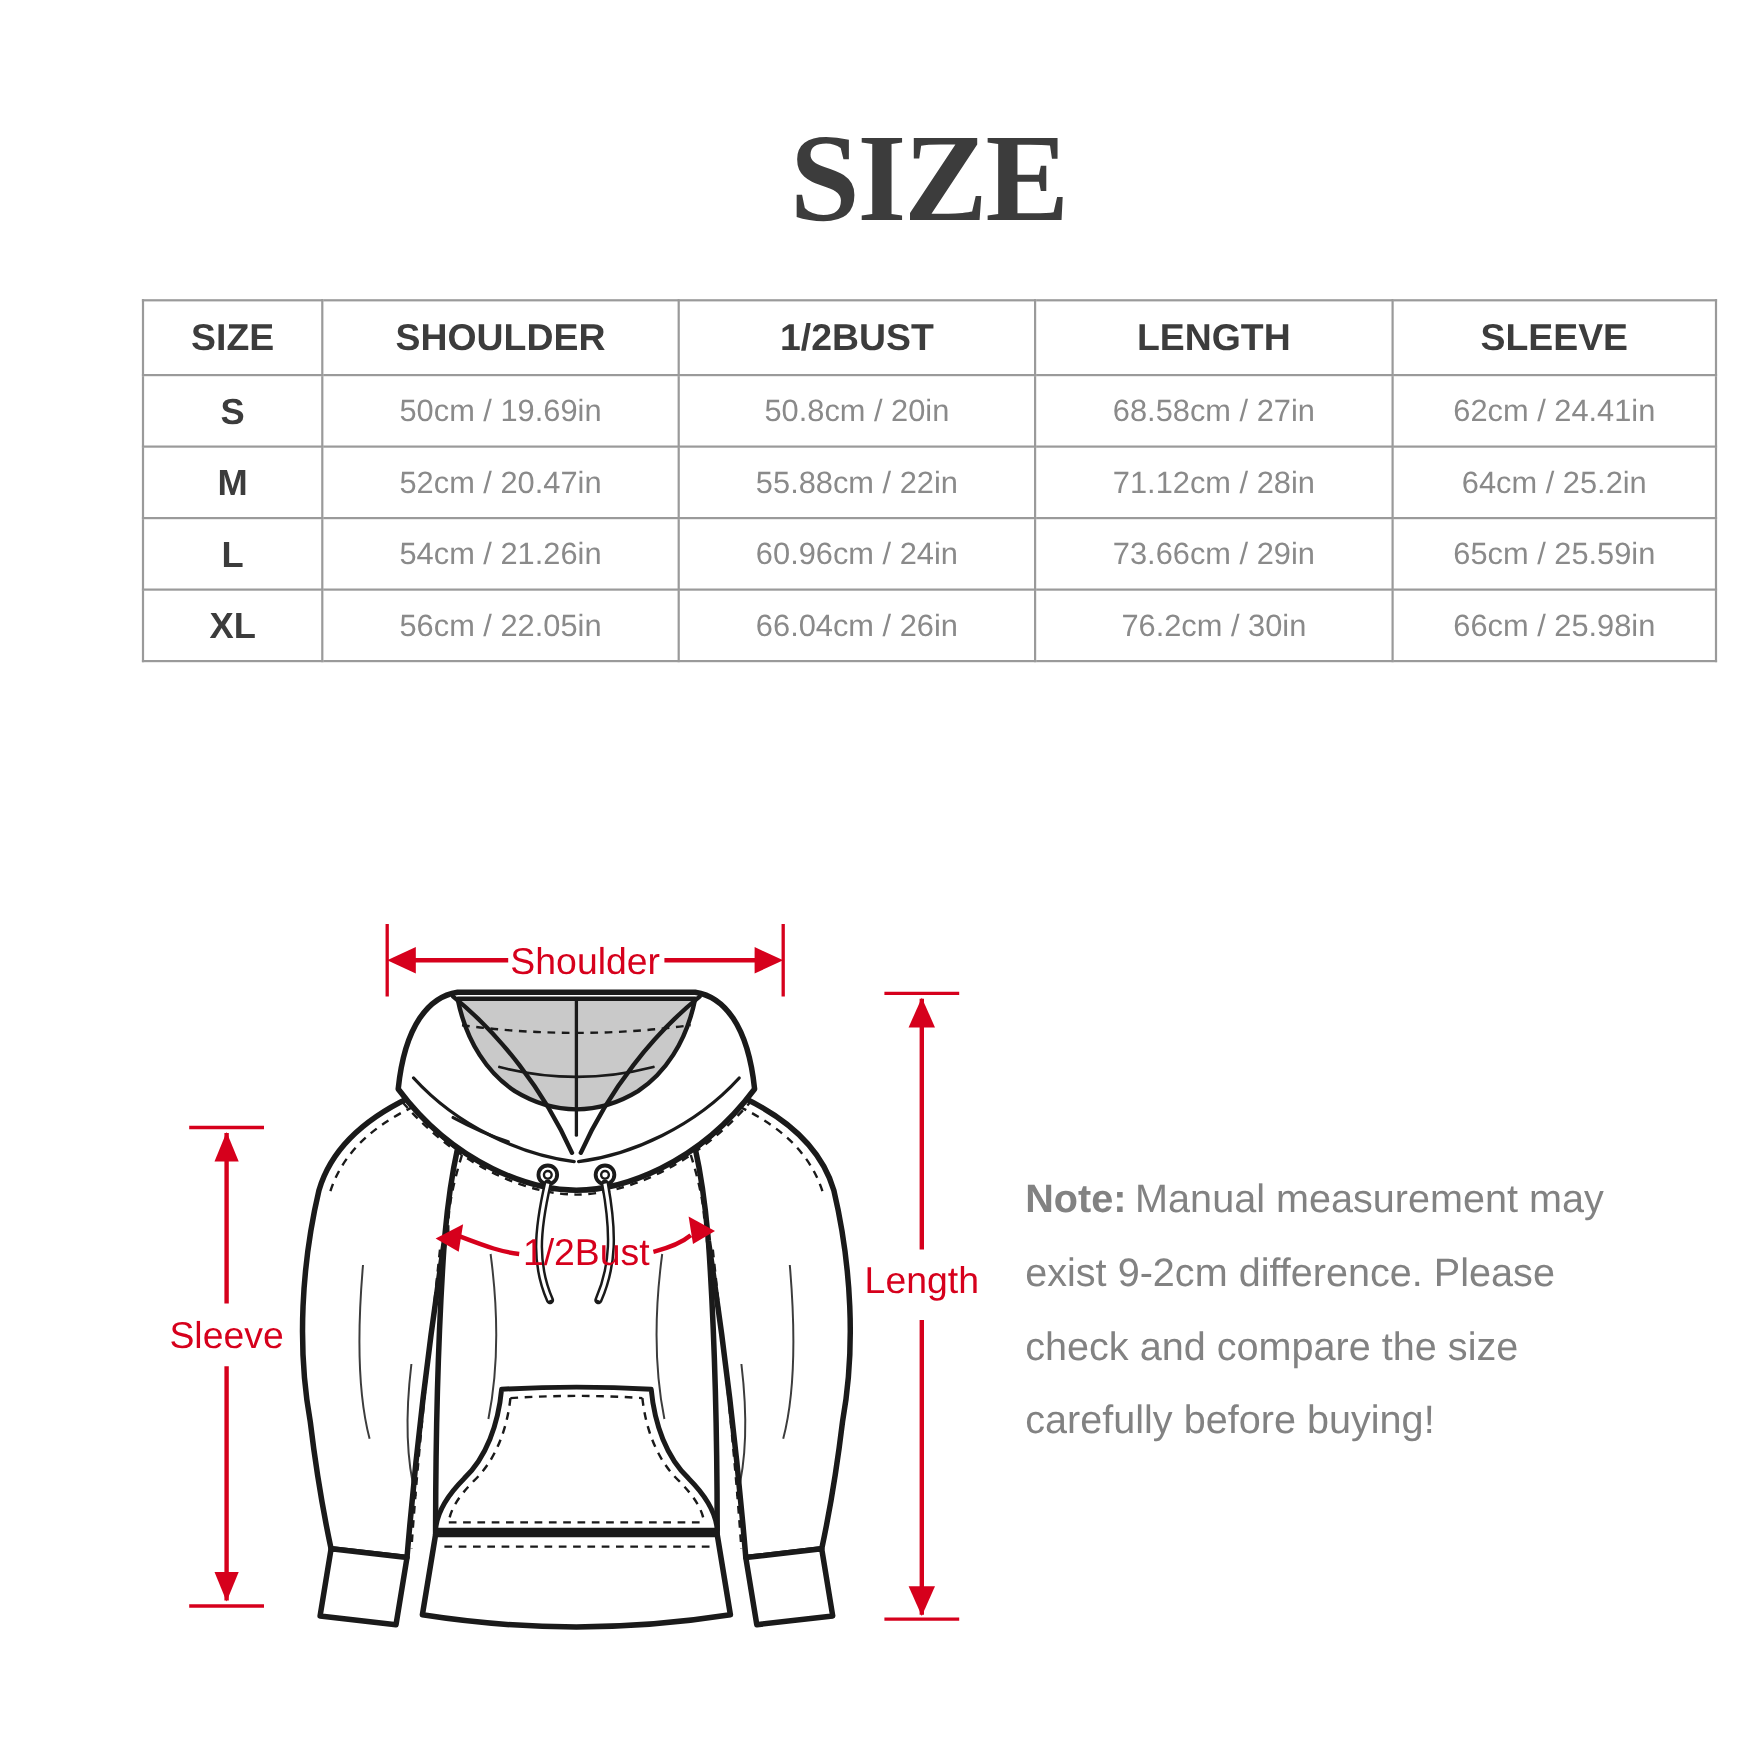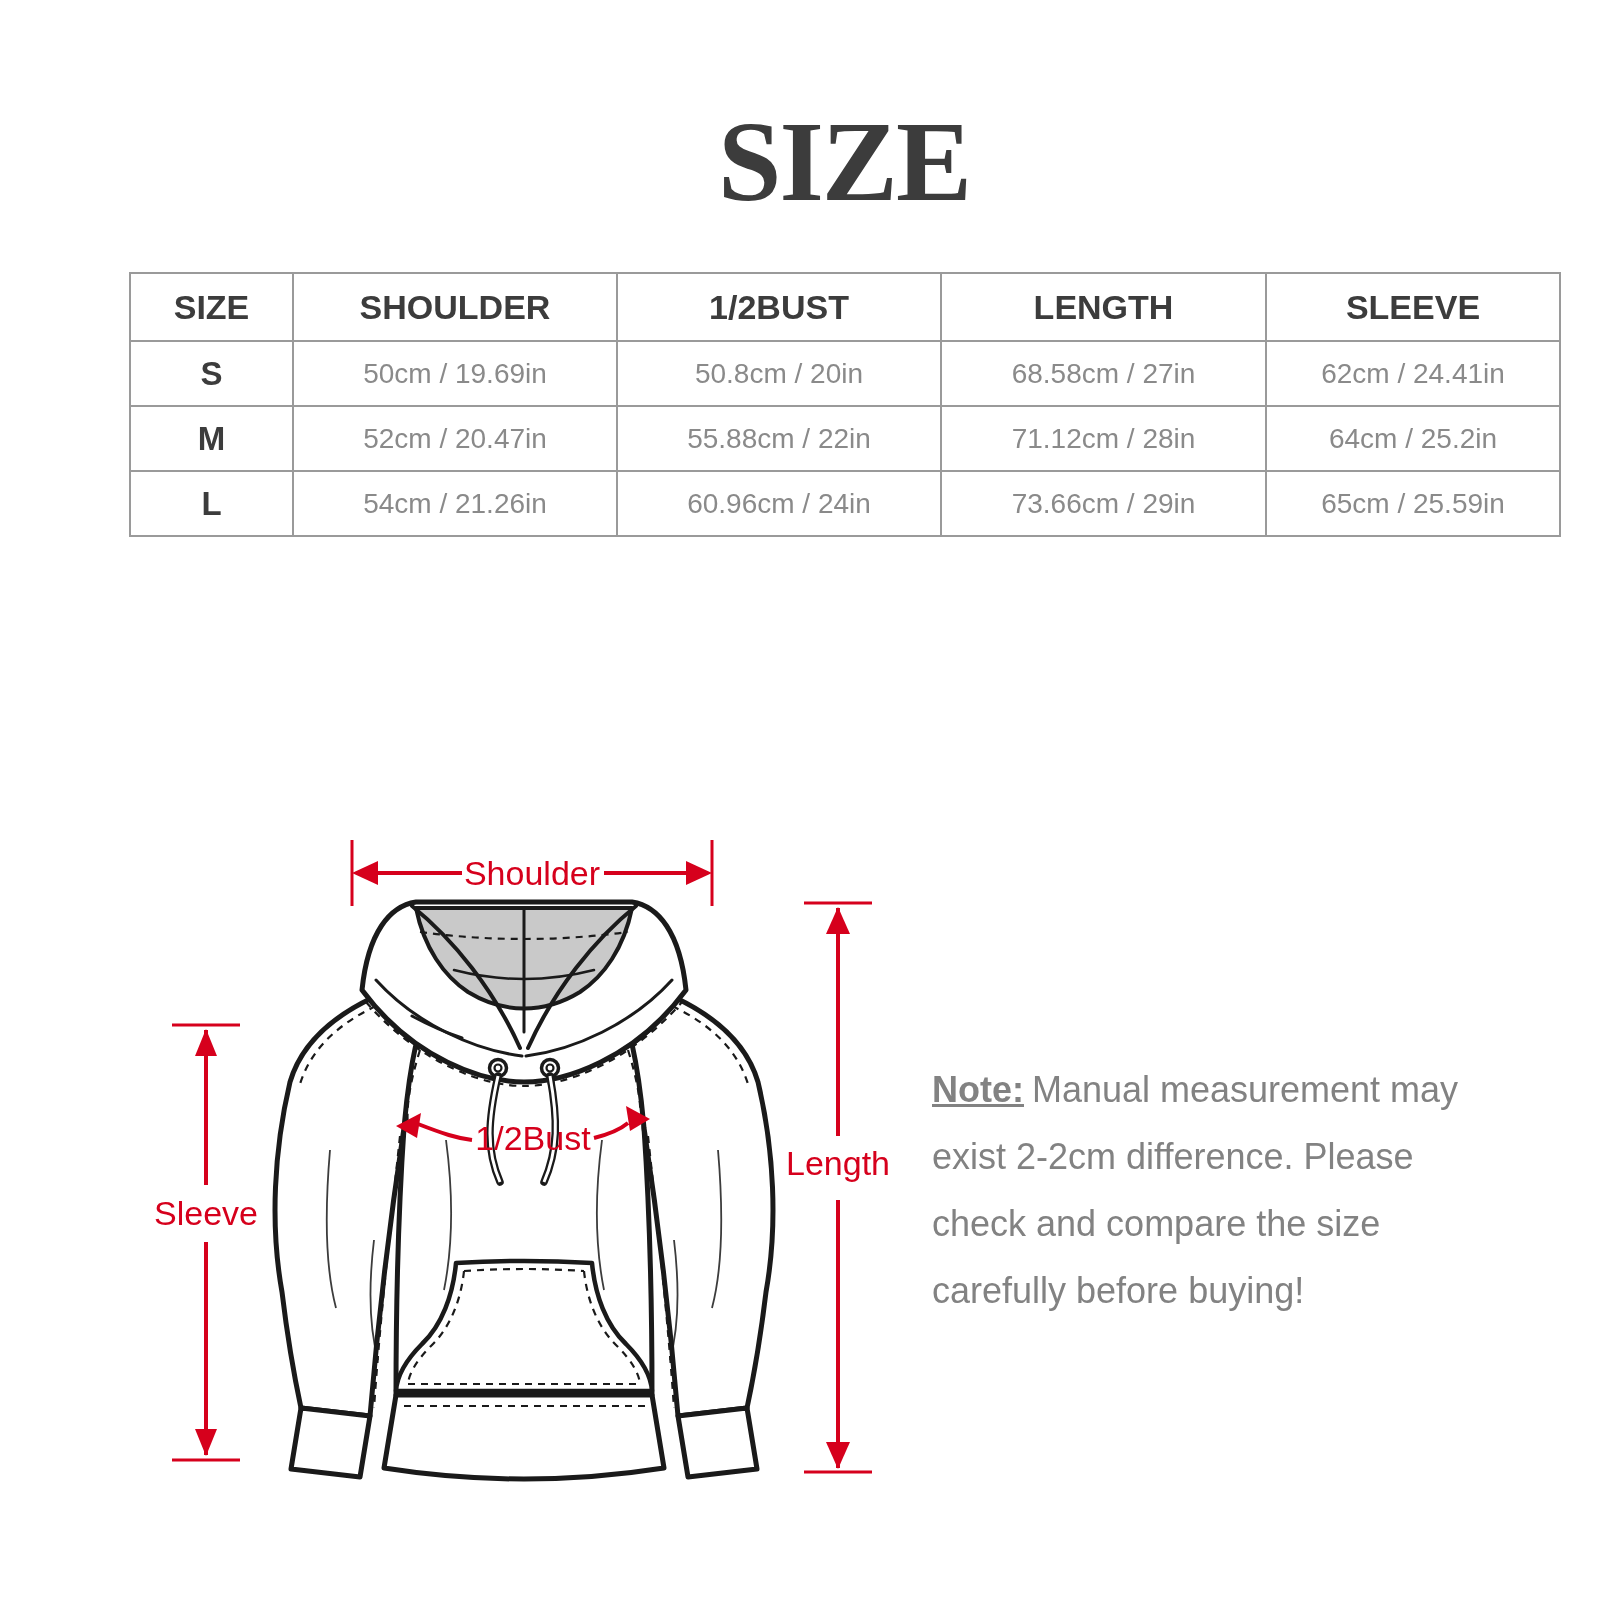--- a/index.html
+++ b/index.html
@@ -30,21 +30,21 @@
 
   
   .ln{stroke:var(--line);fill:none;stroke-linecap:round;stroke-linejoin:round;}
   .fw{fill:#fff;stroke:var(--line);stroke-linejoin:round;}
   .dash{stroke:var(--line);fill:none;stroke-width:2.2;stroke-dasharray:7 6;}
   .thin{stroke:var(--line);fill:none;stroke-width:1.8;opacity:.85;}
 
   
   .note{position:absolute;left:888px;top:1056px;width:545px;
     font-size:36px;line-height:67px;color:var(--note);}
-  .note b{font-weight:bold;margin-right:.22em;color:var(--note);text-decoration:underline;}
+  .note b{font-weight:bold;margin-right:.22em;color:var(--note);}
 </style>
 </head>
 <body>
 
 <div id="canvas">
 
   <div class="page-title">SIZE</div>
 
   <div class="size-table-wrap">
     <table class="size-table">
@@ -79,20 +79,27 @@
           <td>71.12cm / 28in</td>
           <td>64cm / 25.2in</td>
         </tr>
         <tr>
           <td class="size-col">L</td>
           <td>54cm / 21.26in</td>
           <td>60.96cm / 24in</td>
           <td>73.66cm / 29in</td>
           <td>65cm / 25.59in</td>
         </tr>
+        <tr>
+          <td class="size-col">XL</td>
+          <td>56cm / 22.05in</td>
+          <td>66.04cm / 26in</td>
+          <td>76.2cm / 30in</td>
+          <td>66cm / 25.98in</td>
+        </tr>
       </tbody>
     </table>
   </div>
 
   <svg class="hoodie-svg" viewBox="0 0 770 700" aria-hidden="true">
 
     <path class="fw" stroke-width="5" d="M262,222 C250,265 248,288 250,308 C244,395 242,490 242,575 L498,575 C498,490 496,395 490,308 C492,288 490,265 478,222 Q370,262 262,222 Z"></path>
 
     <path class="fw" stroke-width="5" d="M218,178 C172,200 146,228 136,262 C120,330 116,405 128,472 C134,522 141,560 147,588 L216,596 C224,500 236,400 250,308 C252,286 254,260 262,224 Q236,205 218,178 Z"></path>
 
@@ -180,16 +187,16 @@
     <g>
       <path d="M374,324 C400,334 412,338 428,340" stroke-width="4"></path>
       <path d="M550,338 C566,334 578,328 584,323" stroke-width="4"></path>
       <polygon points="352,326 377,313 373,338"></polygon>
       <polygon points="606,319 582,306 586,331"></polygon>
       <text x="489" y="350">1/2Bust</text>
     </g>
   </svg>
 
   <div class="note">
-    <b>Note:</b><span>Manual measurement may exist 2-2cm difference. Please check and compare the size carefully before buying!</span>
+    <b>Note:</b><span>Manual measurement may exist 9-2cm difference. Please check and compare the size carefully before buying!</span>
   </div>
 
 </div>
 
 </body></html>

